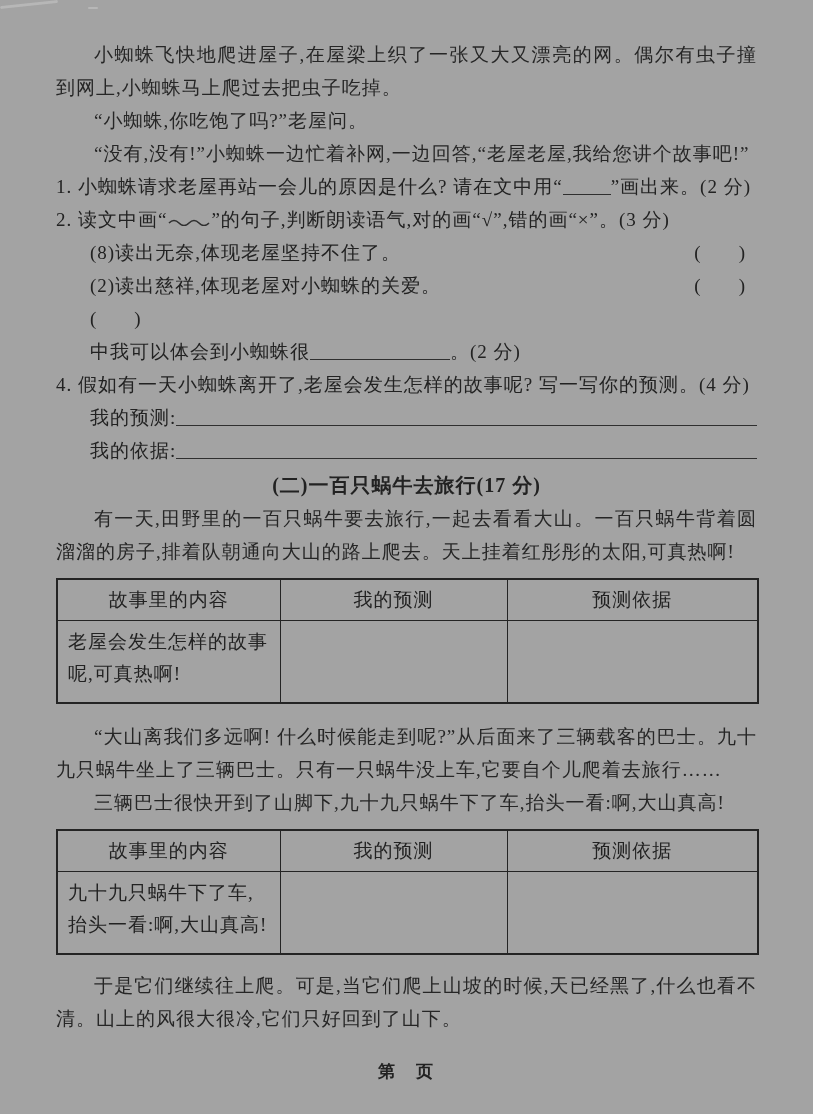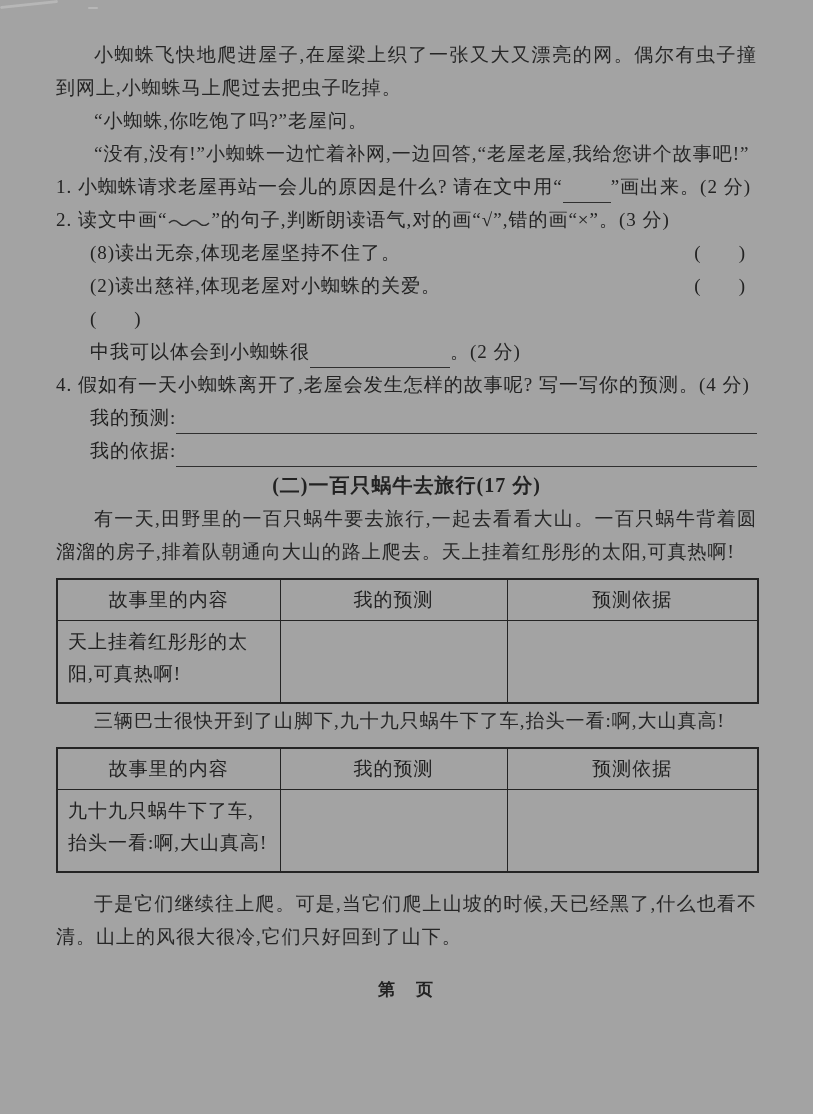--- a/index.html
+++ b/index.html
@@ -9,21 +9,21 @@
     font-size:19px;overflow:hidden;position:relative;
   }
   .page{width:813px;height:1114px;position:relative;background:#a3a3a3;}
   .artifact{position:absolute;background:#c9c9c9;opacity:.55;border-radius:2px;}
   .artifact.a1{left:0;top:3px;width:58px;height:3px;transform:rotate(-6deg);}
   .artifact.a2{left:88px;top:7px;width:10px;height:2px;}
   .content{padding:38px 56px 0 56px;letter-spacing:1px;}
   .para{margin:0;line-height:33px;text-align:justify;}
   .indent{text-indent:2em;}
   .kai{color:#262626;}
-  .qline{margin:0;line-height:33px;display:flex;align-items:flex-end;white-space:nowrap;}
+  .qline{margin:0;line-height:33px;display:flex;align-items:flex-start;white-space:nowrap;}
   .qline .grow{flex:1 1 auto;}
   .subitem{margin:0;line-height:33px;display:flex;justify-content:space-between;align-items:baseline;padding-left:34px;}
   .answer-box{margin-right:12px;letter-spacing:0;white-space:pre;}
   .blank{display:inline-block;border-bottom:1.6px solid #2f2f2f;height:24px;vertical-align:bottom;}
   .blank.w48{width:48px;}
   .blank.w140{width:140px;}
   .blank.grow{flex:1 1 auto;}
   .wavy-wrap{display:inline-block;width:44px;text-align:center;}
   .section-title{margin:2px 0 0 0;line-height:33px;text-align:center;font-weight:bold;font-size:20px;letter-spacing:1px;}
   table.pred-table{border-collapse:collapse;table-layout:fixed;width:701px;margin:10px 0 0 0;border:2px solid #242424;padding-left:38px;}
@@ -101,27 +101,28 @@
           <col style="width:227px">
           <col style="width:251px">
         </colgroup>
       <tbody>
           <tr>
         <th>故事里的内容</th>
         <th>我的预测</th>
         <th>预测依据</th>
       </tr>
       <tr>
-        <td>天上挂着红彤彤的太阳,可真热啊!</td>
+        <td>老屋会发生怎样的故事呢,可真热啊!</td>
         <td></td>
         <td></td>
       </tr>
     </tbody>
       </table>
 
+    <p class="para indent kai after-table">“大山离我们多远啊! 什么时候能走到呢?”从后面来了三辆载客的巴士。九十九只蜗牛坐上了三辆巴士。只有一只蜗牛没上车,它要自个儿爬着去旅行……</p>
     <p class="para indent kai">三辆巴士很快开到了山脚下,九十九只蜗牛下了车,抬头一看:啊,大山真高!</p>
 
     <table class="pred-table">
       <colgroup>
           <col style="width:223px">
           <col style="width:227px">
           <col style="width:251px">
         </colgroup>
       <tbody>
           <tr>

